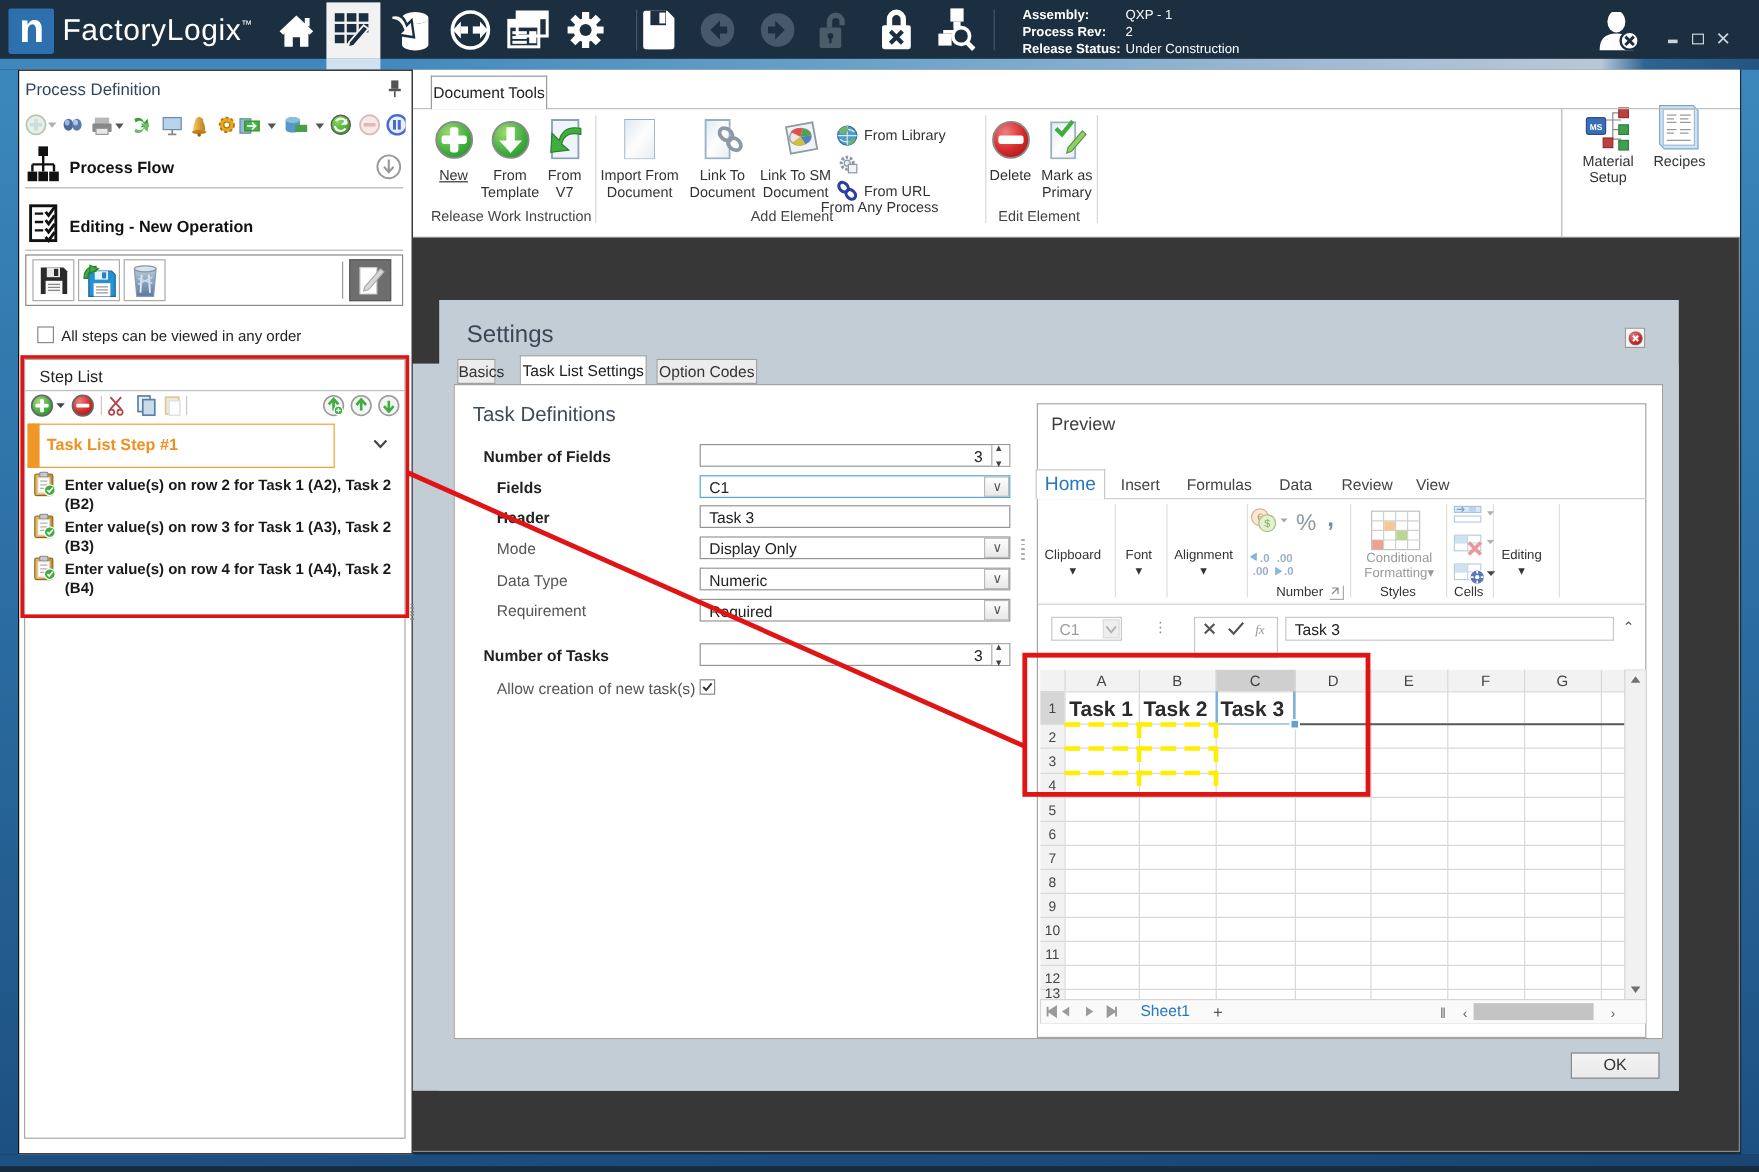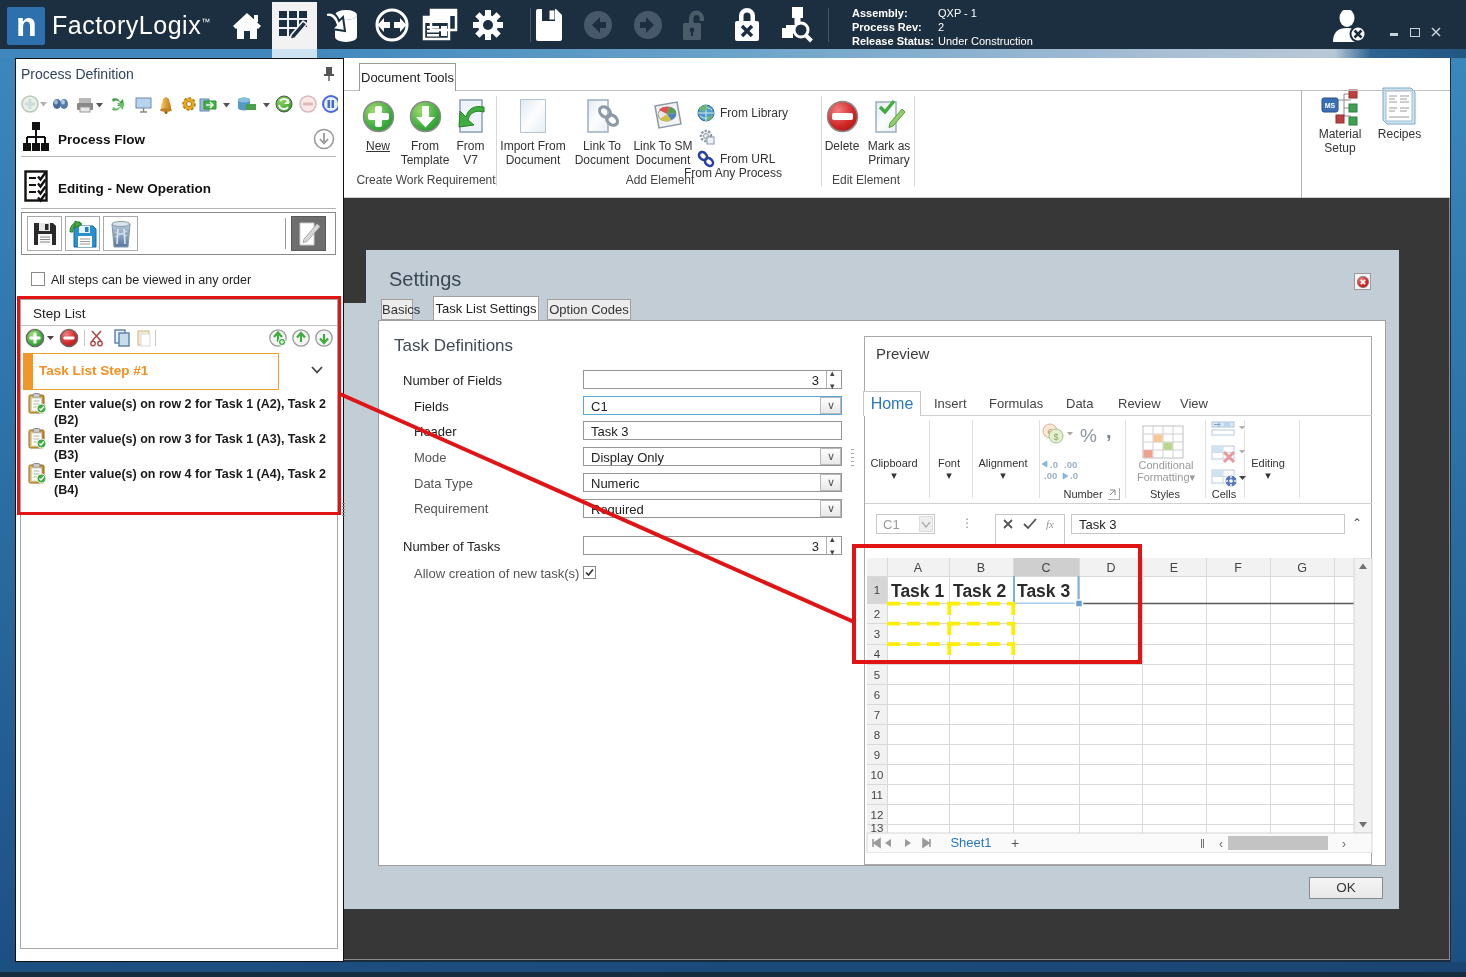--- a/index.html
+++ b/index.html
@@ -66,21 +66,21 @@
 
 #workspace { left:344px; top:198px; width:1106px; height:762px; background:#373737; border-right:1px solid #8a8a8a; border-bottom:1px solid #8a8a8a; }
 #canvas { left:344px; top:303px; width:1055px; height:606px; background:#c2cdd5; }
 #dialog { left:366px; top:250px; width:1033px; height:659px; background:#c2cdd5; }
 #dlg-title { left:389px; top:268px; font-size:20px; color:#3a4754; }
 .dtab { top:299px; height:21px; background:#ececec; border:1px solid #a0a0a0; font-size:13px; color:#333; text-align:center; line-height:19px; }
 #dtab-active { left:433px; top:296px; width:106px; height:24px; background:#fff; border:1px solid #a0a0a0; border-bottom:none; font-size:13px; color:#222; text-align:center; line-height:23px; z-index:3; }
 #dcontent { left:378px; top:320px; width:1008px; height:546px; background:#fff; border:1px solid #a0a0a0; z-index:1; }
 #taskdef { left:394px; top:336px; font-size:17px; color:#414b55; z-index:2; }
 .flabel { font-size:13px; color:#222; z-index:2; }
-.flabel.b { font-weight:normal; }
+.flabel.b { font-weight:bold; }
 .flabel.g { color:#555; }
 .ctrl { left:583px; width:259px; height:19px; background:#fff; border:1px solid #969696; z-index:2; font-size:13px; color:#222; }
 .ctrl .val { position:absolute; left:7px; top:2px; }
 .spinbox { position:absolute; right:0; top:0; width:15px; height:17px; border-left:1px solid #b0b0b0; background:#fdfdfd; }
 .spinbox:before { content:"\25B4"; position:absolute; left:3px; top:-3px; font-size:9px; color:#444; }
 .spinbox:after { content:"\25BE"; position:absolute; left:3px; bottom:-3px; font-size:9px; color:#444; }
 .combo-arrow { position:absolute; right:0; top:0; width:21px; height:17px; border:1px solid #b9b9b9; background:linear-gradient(#fefefe,#e8e8e8); }
 .combo-arrow:before { content:"\2228"; position:absolute; left:6px; top:1px; font-size:11px; color:#555; }
 .spinval { position:absolute; right:22px; top:2px; }
 .dtab { z-index:2; }
@@ -341,21 +341,21 @@
  <path d="M16 24 L28 10 L31 13 L19 27 L15 28.5 Z" fill="#8fd06a" stroke="#5a9a3a"></path>
 </svg>
 <div class="abs rlabel" style="left:354px; top:139px; width:48px;text-decoration:underline;">New</div>
 <div class="abs rlabel" style="left:395px; top:139px; width:60px;">From<br>Template</div>
 <div class="abs rlabel" style="left:448px; top:139px; width:45px;">From<br>V7</div>
 <div class="abs rlabel" style="left:499px; top:139px; width:68px;">Import From<br>Document</div>
 <div class="abs rlabel" style="left:570px; top:139px; width:64px;">Link To<br>Document</div>
 <div class="abs rlabel" style="left:630px; top:139px; width:66px;">Link To SM<br>Document</div>
 <div class="abs rlabel" style="left:818px; top:139px; width:48px;">Delete</div>
 <div class="abs rlabel" style="left:860px; top:139px; width:58px;">Mark as<br>Primary</div>
-<div class="abs rlabel rgrplabel" style="left:352px; width:148px;">Create Work Requirement</div>
+<div class="abs rlabel rgrplabel" style="left:352px; width:148px;">Release Work Instruction</div>
 <div class="abs rlabel rgrplabel" style="left:560px; width:200px;">Add Element</div>
 <div class="abs rlabel rgrplabel" style="left:826px; width:80px;">Edit Element</div>
 
 <svg class="abs" style="left:1320px; top:88px;" width="40" height="38" viewBox="0 0 40 38">
  <g stroke="#8a8a8a" fill="none">
       <path d="M14 12 L24 12 L24 6 L31 6 M24 12 L31 12 M24 12 L24 28 L31 28 M24 20 L31 20"></path>
     </g>
  <rect x="2" y="10" width="16" height="14" rx="2" fill="#3a6eb4" stroke="#28508a"></rect>
  <text x="10" y="20" font-size="7" fill="#fff" text-anchor="middle" font-weight="bold">MS</text>
  <rect x="29" y="2" width="8" height="8" fill="#c04040" stroke="#903030"></rect>

